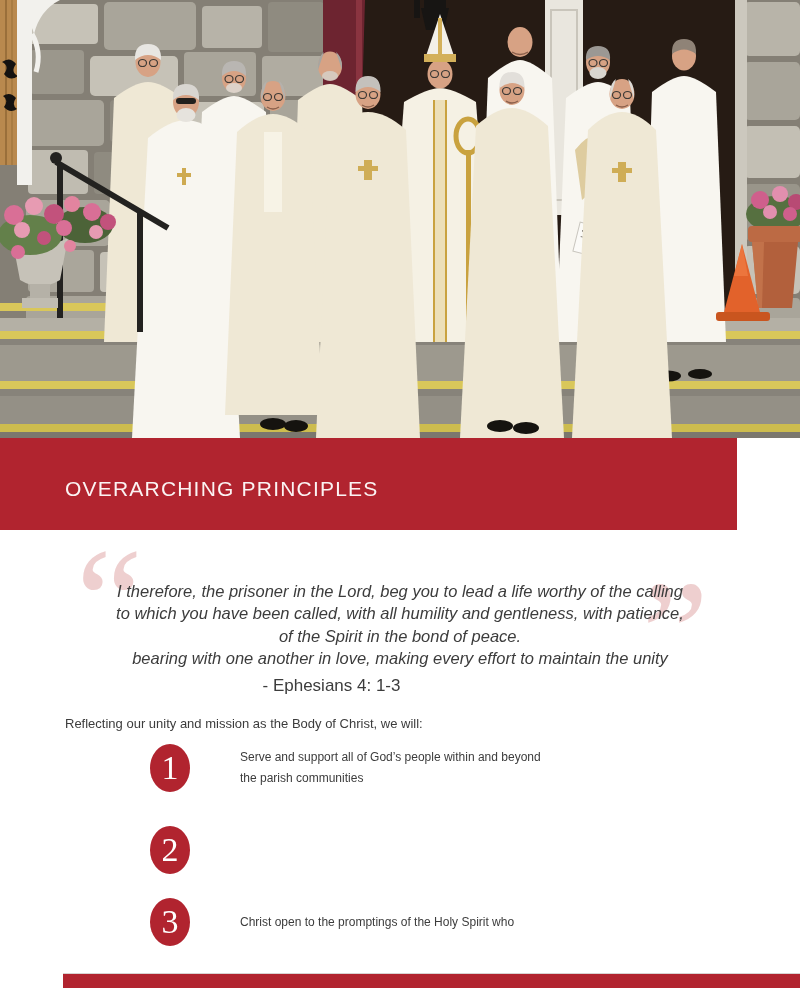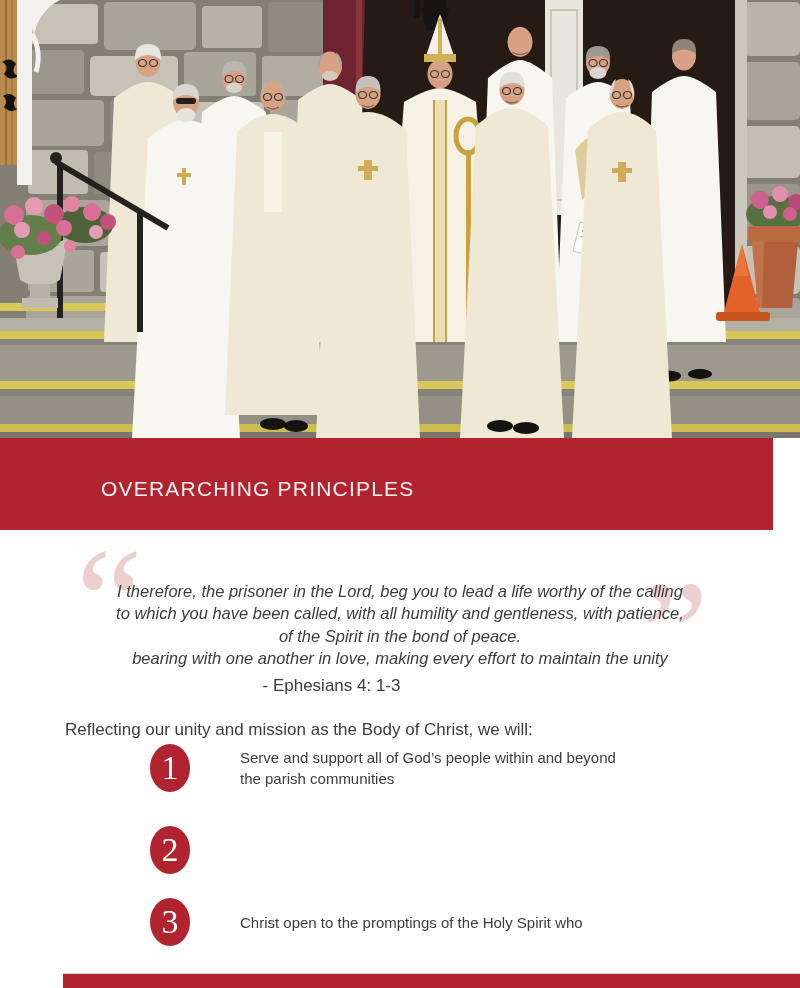--- a/index.html
+++ b/index.html
@@ -7,21 +7,21 @@
     position:relative;width:800px;height:988px;background:#ffffff;
     font-family:"Liberation Sans",sans-serif;color:var(--ink,#3c3c3c);
     overflow:hidden;
   }
   
   .photo{position:absolute;top:0;left:0;width:800px;height:438px;display:block;}
   
   .banner{
     position:absolute;top:438px;left:0;width:737px;height:92px;
     background:var(--accent-red,#b1242f);
-    display:flex;align-items:center;padding-left:36px;
+    display:flex;align-items:center;
   }
   .banner-title{
     margin:0 0 0 65px;padding-top:10px;
     font-size:21px;font-weight:400;letter-spacing:1.2px;
     color:#fbf3f3;
   }
   
   .quote-wrap{position:absolute;top:530px;left:0;width:800px;height:170px;}
   .qmark{
     position:absolute;font-family:"Liberation Serif",serif;
@@ -35,38 +35,38 @@
     font-style:italic;font-size:16.5px;line-height:22.4px;
     text-align:center;color:var(--ink,#3c3c3c);
   }
   .attribution{
     position:absolute;top:146px;left:0;width:663px;
     text-align:center;font-size:17px;color:var(--ink,#3c3c3c);
   }
   
   .intro{
     position:absolute;top:703px;left:65px;width:600px;
-    font-size:17px;color:var(--ink,#3c3c3c);
+    font-size:13px;color:var(--ink,#3c3c3c);
   }
   .principle{
     position:absolute;left:150px;width:540px;height:48px;
     display:flex;align-items:center;
   }
   .principle.p1{top:744px;}
   .principle.p2{top:826px;}
   .principle.p3{top:898px;}
   .badge{
     flex:0 0 auto;width:40px;height:48px;border-radius:50%;
     background:var(--accent-red,#b1242f);
     display:flex;align-items:center;justify-content:center;
     font-family:"Liberation Serif",serif;font-size:34px;color:#ffffff;
     line-height:1;
   }
   .ptext{
-    margin-left:50px;font-size:15px;line-height:21px;color:var(--ink,#3c3c3c);
+    margin-left:50px;font-size:12px;line-height:21px;color:var(--ink,#3c3c3c);
     width:440px;
   }
   
   .footer-bar{
     position:absolute;top:973px;left:63px;width:737px;height:15px;
     background:var(--accent-red,#b1242f);
     border-top:1px solid #d8d4d2;
   }
 </style>
 </head>

